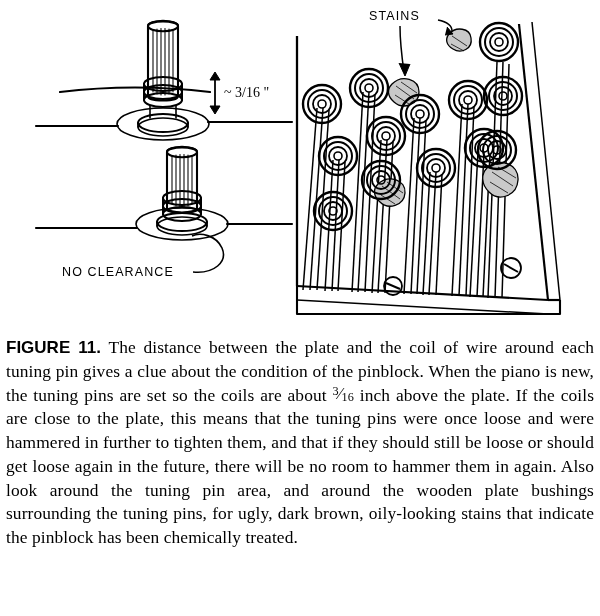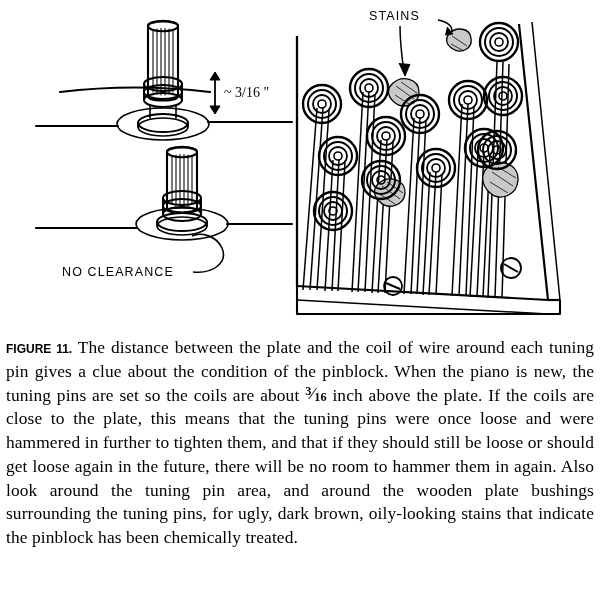--- a/index.html
+++ b/index.html
@@ -36,29 +36,28 @@
     font-size: 17.4px;
     line-height: 1.365;
     text-align: justify;
     text-justify: inter-word;
     font-family: "Liberation Serif", serif;
     letter-spacing: 0.1px;
   }
   .caption b {
     font-family: "Liberation Sans", sans-serif;
     font-weight: bold;
-    font-size: 12px;
+    font-size: 17px;
     letter-spacing: 0;
   }
   .frac {
     display: inline-block;
     position: relative;
     top: -0.08em;
     font-size: 0.95em;
-    font-weight: bold;
   }
   .frac .num {
     font-size: 0.74em;
     position: relative;
     top: -0.35em;
   }
   .frac .den {
     font-size: 0.74em;
     position: relative;
     top: 0.12em;

